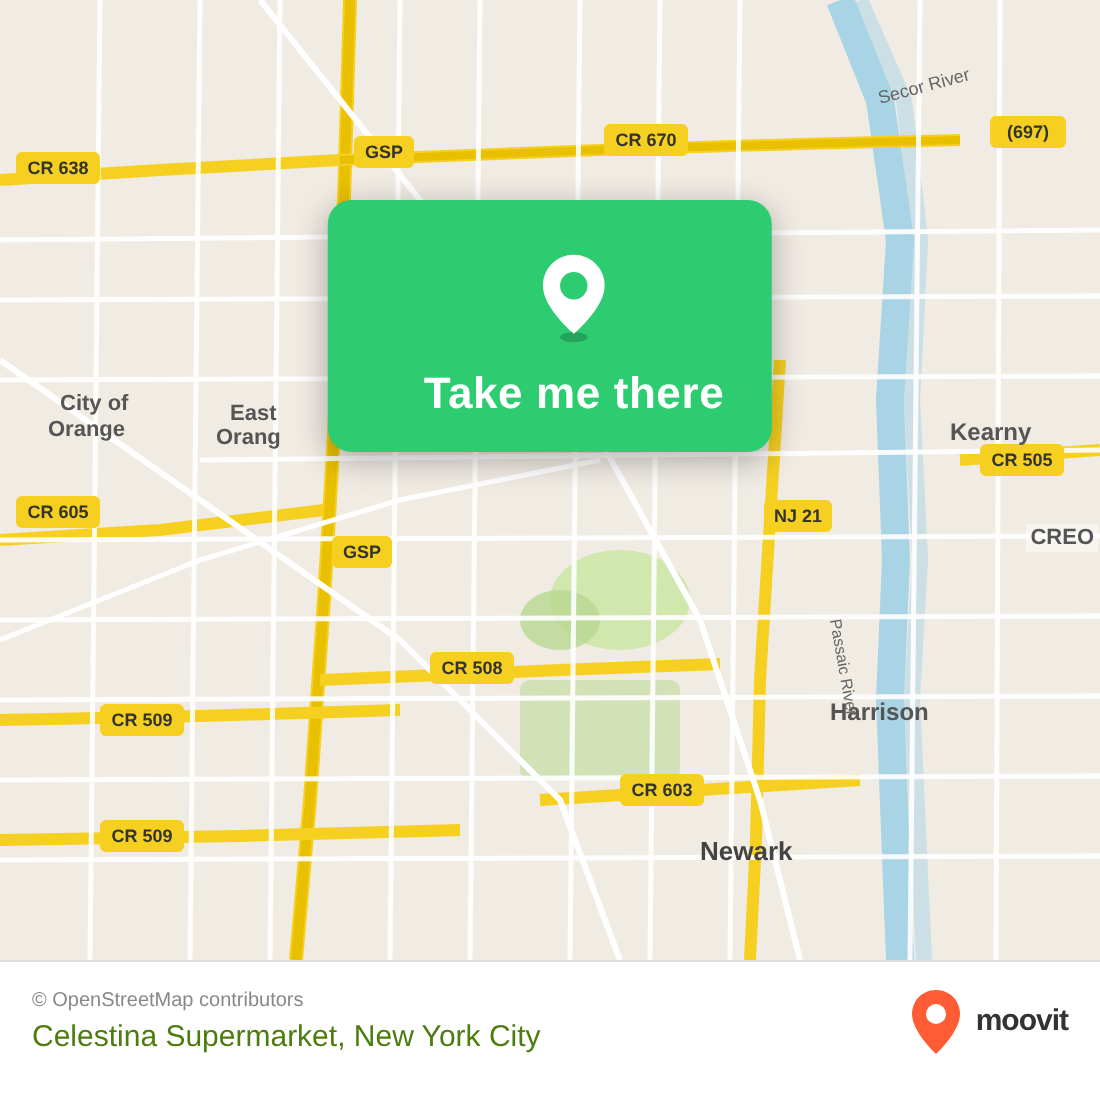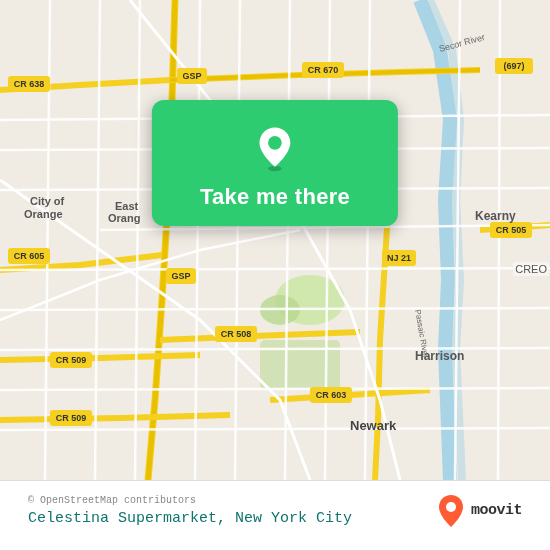--- a/index.html
+++ b/index.html
@@ -33,21 +33,21 @@
       transform: translateX(-50%);
       display: flex;
       flex-direction: column;
       align-items: center;
       z-index: 10;
     }
 
     #green-card {
       background-color: #2ecc71;
       border-radius: 12px;
-      padding: 24px 48px 16px 48px;
+      padding: 24px 24px 16px 48px;
       display: flex;
       flex-direction: column;
       align-items: center;
       box-shadow: 0 4px 16px rgba(0,0,0,0.3);
     }
 
     #location-pin-icon {
       width: 48px;
       height: 48px;
       margin-bottom: 12px;
@@ -65,40 +65,39 @@
     }
 
     
     #bottom-bar {
       width: 550px;
       height: 60px;
       background: white;
       display: flex;
       align-items: center;
       justify-content: space-between;
-      padding: 0 28px;
+      padding: 0 16px;
       border-top: 1px solid #ddd;
-      font-family: Liberation Mono, monospace;
     }
 
     #bottom-left {
       display: flex;
       flex-direction: column;
     }
 
     #attribution-text {
       font-size: 10px;
       color: #888;
       margin-bottom: 4px;
     }
 
     #location-title {
       font-size: 15px;
       font-weight: 500;
-      color: #0f766e;
+      color: #4d7c0f;
     }
 
     #moovit-logo {
       display: flex;
       align-items: center;
       gap: 6px;
     }
 
     #moovit-pin {
       width: 28px;
@@ -111,21 +110,21 @@
       color: #333;
       letter-spacing: -0.5px;
     }
 
     
     #creo-label {
       position: absolute;
       right: 1px;
       top: 262px;
       font-size: 11px;
-      font-weight: normal;
+      font-weight: bold;
       color: #555;
       z-index: 5;
       background: rgba(255,255,255,0.5);
       padding: 1px 2px;
     }
   </style>
 </head>
 <body>
 
 <div id="map-container">

